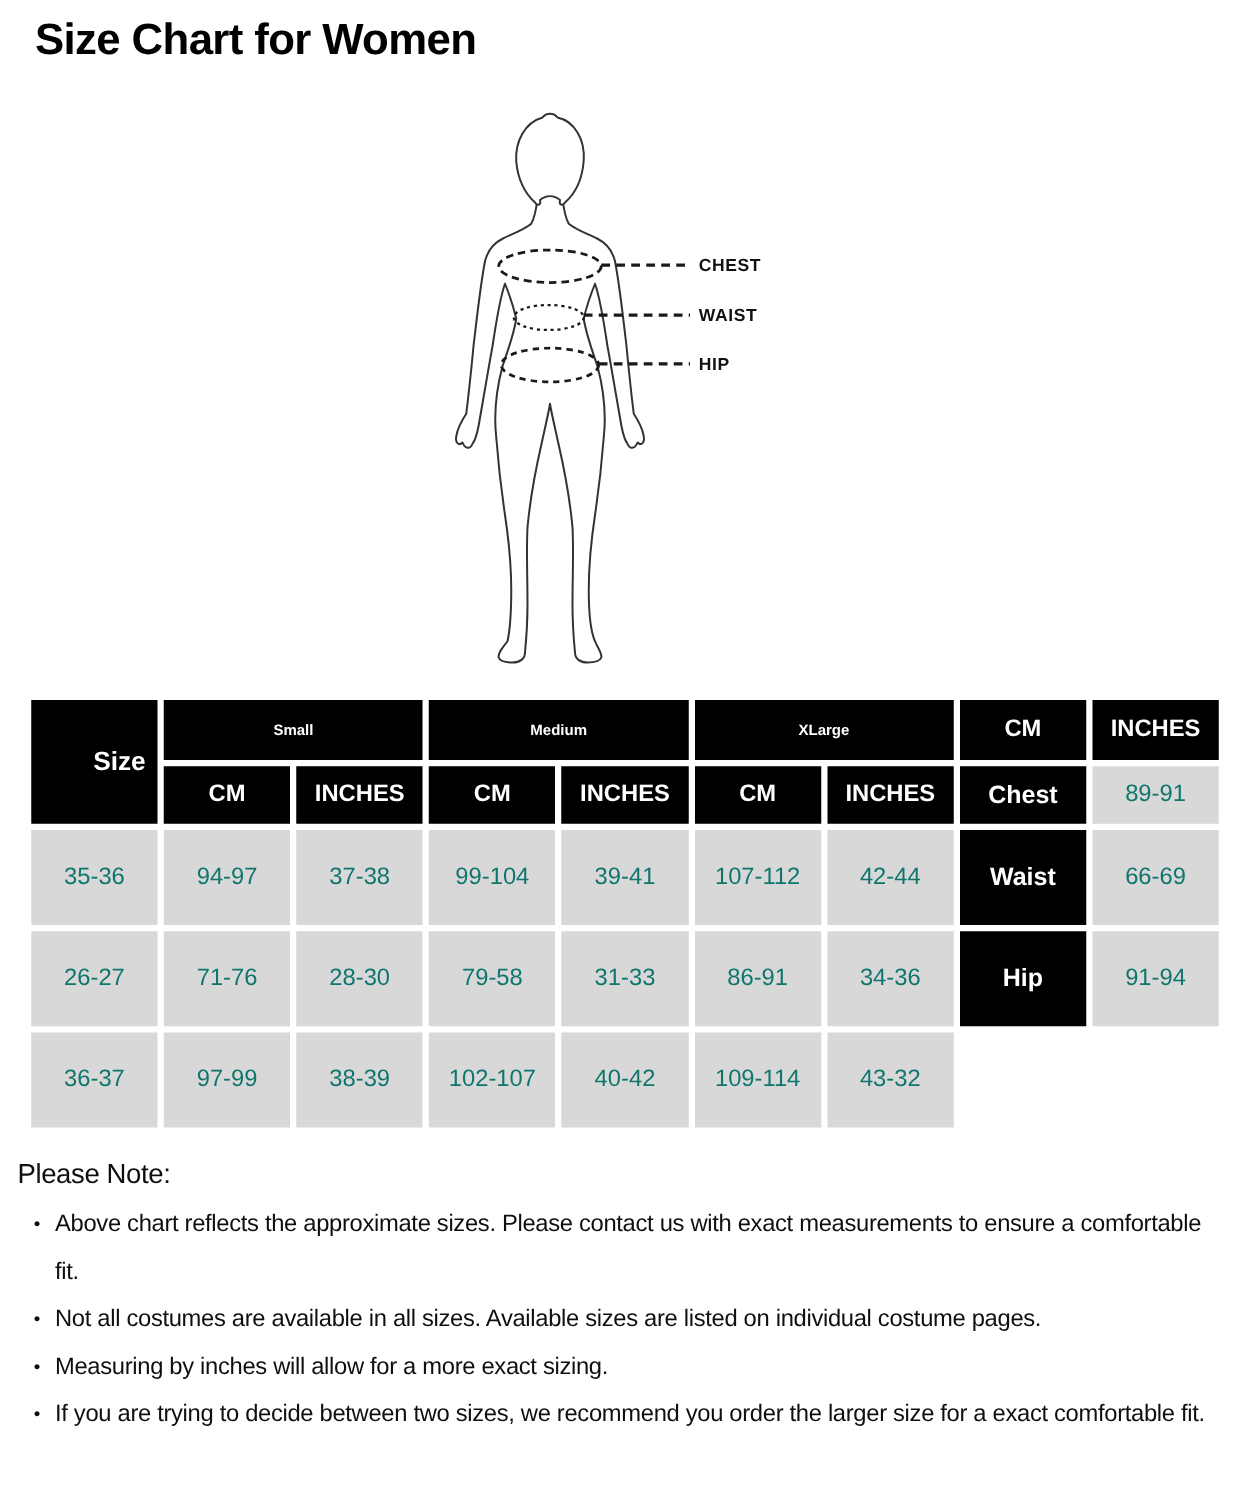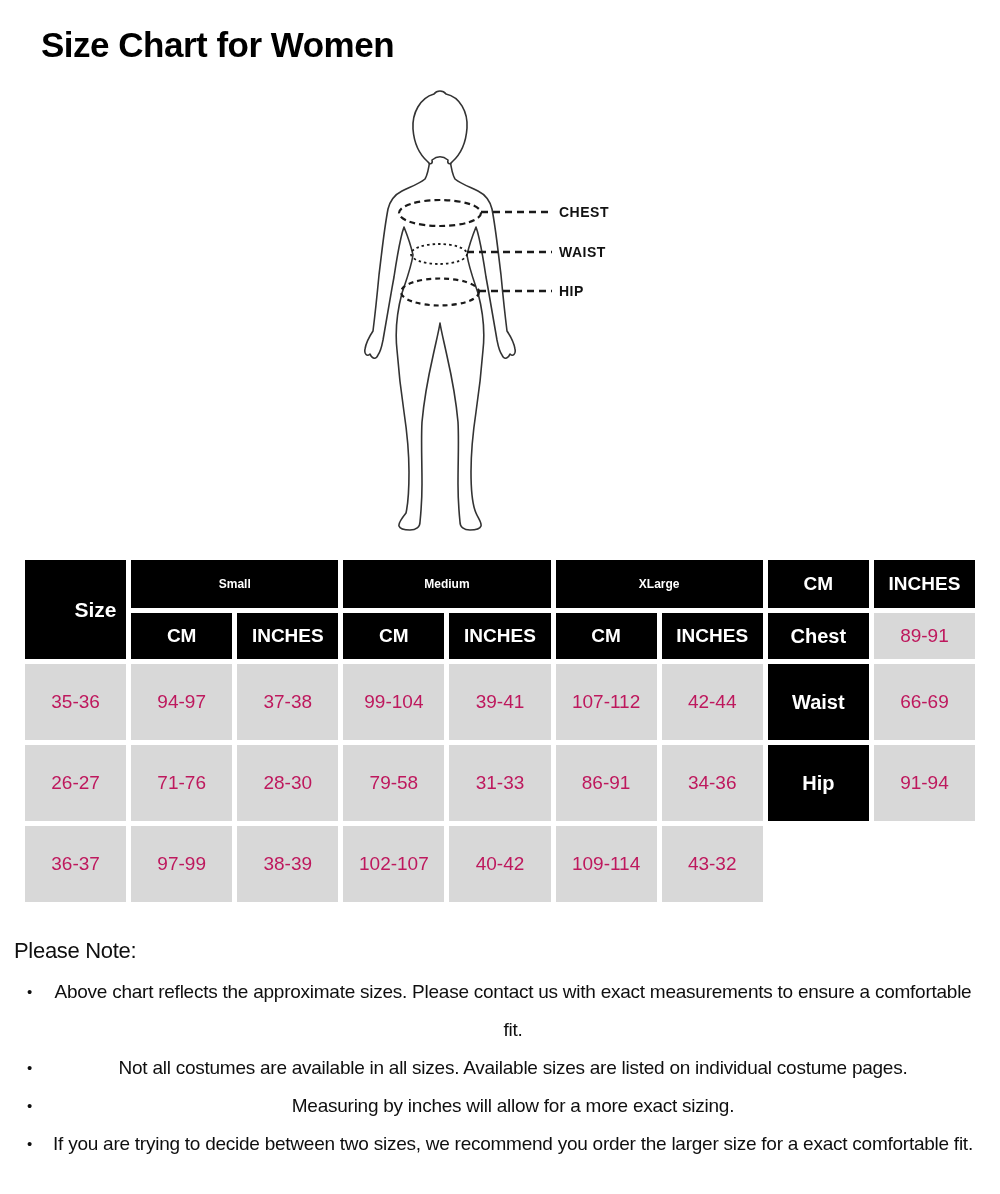--- a/index.html
+++ b/index.html
@@ -2,51 +2,51 @@
 <html><head>
 <meta charset="utf-8">
 <style>
   html,body { margin:0; padding:0; background:#ffffff; }
   .page {
     position:relative; width:1000px; height:1194px;
     background:#ffffff; overflow:hidden;
     font-family:"Liberation Sans", sans-serif; color:#111111;
   }
   .page-title {
-    position:absolute; left:28px; top:12px; margin:13px;
+    position:absolute; left:28px; top:12px; margin:0;
     font-size:35px; font-weight:bold; letter-spacing:-0.5px; color:#000000;
   }
   .figure-wrap { position:absolute; left:340px; top:85px; width:320px; height:470px; }
 
   
   .size-table {
     position:absolute; left:25px; top:560px; width:950px;
     display:grid;
     grid-template-columns:repeat(9, 1fr);
     grid-template-rows:48px 46px 76px 76px 76px;
     gap:5px;
   }
   .cell {
     display:flex; align-items:center; justify-content:center;
     font-size:19px; text-align:center;
   }
   .cell.head  { background:#000000; color:#ffffff; font-weight:bold; }
-  .cell.data  { background:#d8d8d8; color:#be185d; }
+  .cell.data  { background:#d8d8d8; color:#0f766e; }
   .cell.corner { grid-row:1 / span 2; grid-column:1; font-size:21px;padding-left:40px; }
   .cell.group  { grid-column:span 2; font-size:12px; }
   .cell.rowlabel { font-size:20px; }
 
   
   .notes { position:absolute; left:14px; top:922px; width:968px; color:#0f0f0f; }
   .notes-heading {
-    margin:16px 0 9px 0; font-size:22px; font-weight:normal; letter-spacing:-0.3px;
+    margin:4px 0 9px 0; font-size:22px; font-weight:normal; letter-spacing:-0.3px;
   }
   .notes-list {
     list-style:none; margin:0; padding:0;
-    font-size:19px; line-height:38px; letter-spacing:-0.25px;text-align:center;
+    font-size:19px; line-height:38px; letter-spacing:-0.25px;
   }
   .notes-list li { position:relative; padding-left:30px; }
   .notes-list li::before {
     content:"\2022"; position:absolute; left:13px; top:0; font-size:15px;
   }
 
   svg text.measure-label {
     font-family:"Liberation Sans", sans-serif; font-size:14px; font-weight:bold;
     fill:#111111; letter-spacing:0.5px;
   }

